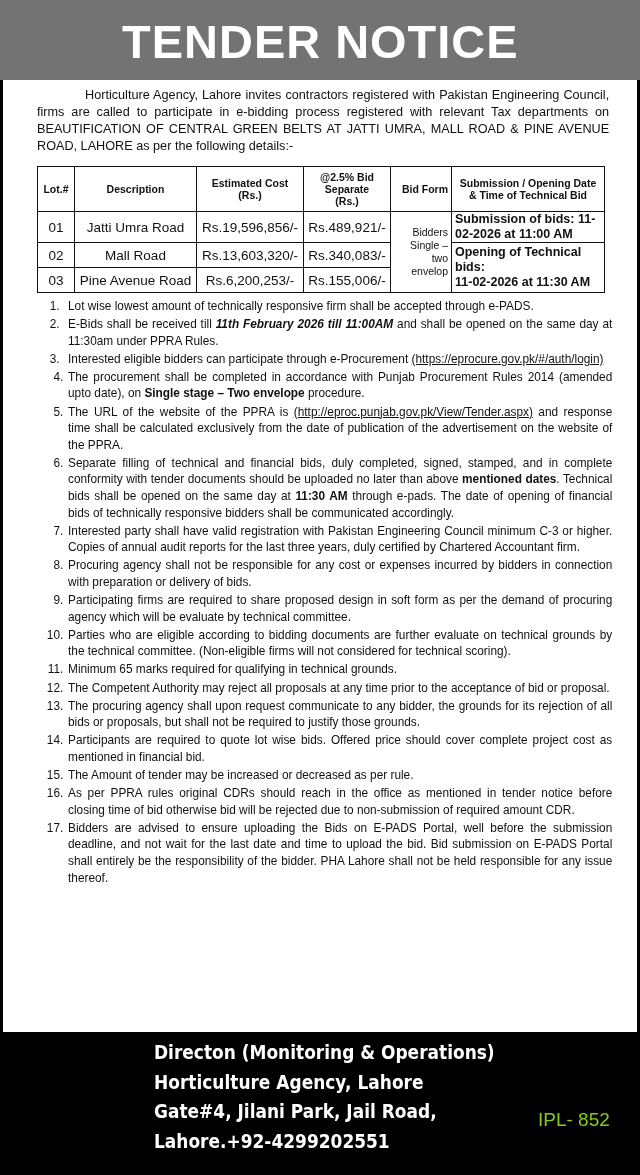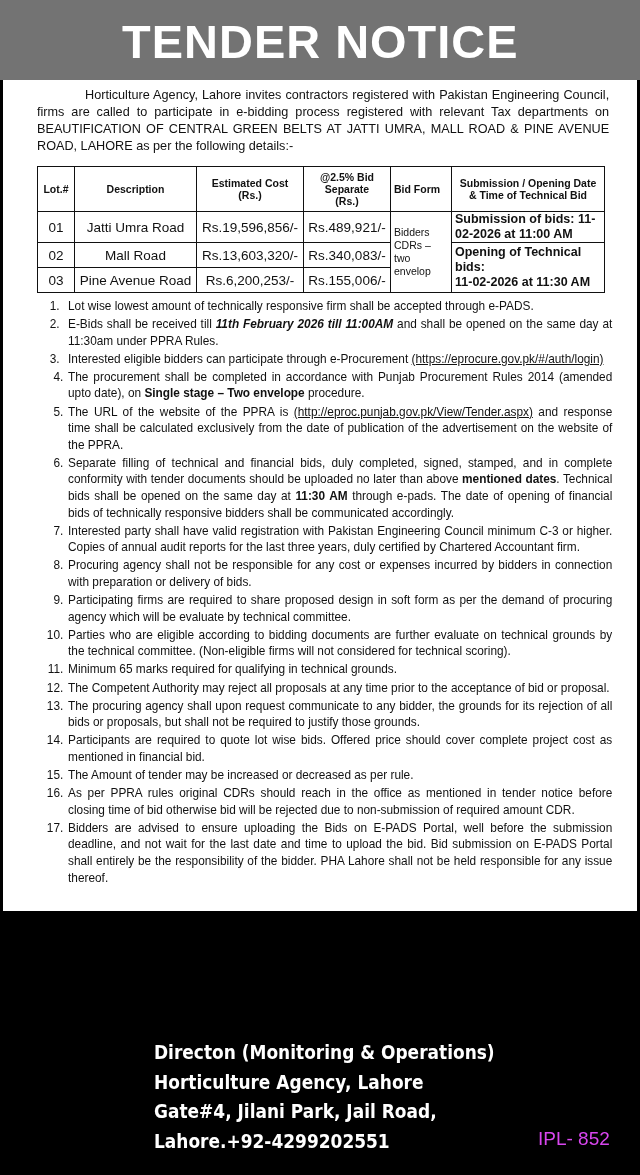--- a/index.html
+++ b/index.html
@@ -1,41 +1,41 @@
 <!DOCTYPE html>
 <html><head>
 <meta charset="utf-8">
 <style>
   html, body { margin:0; padding:0; }
   body { width:640px; height:1175px; background:#000; overflow:hidden; position:relative; font-family:"Liberation Sans", sans-serif; color:#111; }
   .header { position:absolute; left:0; top:0; width:640px; height:80px; background:#737373; display:flex; align-items:center; justify-content:center; }
   .header h1 { margin:0; color:#fff; font-family:"Liberation Sans", sans-serif; font-weight:bold; font-size:46px; letter-spacing:1px; transform:scaleX(1.02); padding-top:4px; }
-  .paper { position:absolute; left:3px; top:80px; width:634px; height:831px; background:#fff; }
+  .paper { position:absolute; left:3px; top:80px; width:634px; height:952px; background:#fff; }
   .intro { position:absolute; left:34px; top:6px; width:572px; font-size:13.2px; line-height:17px; text-align:justify; text-indent:50px; color:#111; transform:scaleX(0.96); transform-origin:left top; width:596px; }
   table.lots { position:absolute; left:34px; top:86px; border-collapse:collapse; font-size:13.5px; color:#111; }
   table.lots td, table.lots th { border:1.5px solid #111; padding:0 3px; }
   table.lots th { font-size:10.5px; font-weight:bold; height:44px; line-height:12px; }
   table.lots td { height:24px; line-height:15px; }
   .c-lot { width:30px; text-align:center; }
   .c-desc { width:115px; text-align:center; }
   .c-cost { width:100px; text-align:center; }
   .c-sec { width:80px; text-align:center; }
-  .c-form { width:54px; text-align:left; font-size:10.5px !important; line-height:13px !important; }
+  .c-form { width:54px; text-align:right; font-size:10.5px !important; line-height:13px !important; }
   .c-date { width:146px; text-align:left; font-size:12.5px; font-weight:bold; }
   .c-date-h { text-align:center; }
   .c-date span { display:block; }
   ol.terms { position:absolute; left:34px; top:218px; width:612px; margin:0; padding:0; list-style:none; font-size:12.6px; line-height:16.6px; color:#111; transform:scaleX(0.94); transform-origin:left top; }
   ol.terms li { position:relative; padding-left:33px; margin-bottom:1.5px; text-align:justify; }
   ol.terms li .num { position:absolute; left:0; top:0; width:28px; text-align:right; }
   ol.terms li .num.n1 { left:-4px; }
   .link { text-decoration:underline; }
   b.bi { font-style:italic; }
   .footer { position:absolute; left:0; top:1032px; width:640px; height:143px; background:#000; }
   .footer .addr { position:absolute; left:154px; top:6px; color:#fff; font-family:"DejaVu Sans", sans-serif; font-weight:bold; font-size:20px; line-height:29.5px; transform:scaleX(0.85); transform-origin:left top; white-space:nowrap; }
-  .footer .ipl { position:absolute; left:538px; top:96px; color:#d946ef; font-family:"Liberation Sans", sans-serif; font-size:19px; }
+  .footer .ipl { position:absolute; left:538px; top:77px; color:#84cc16; font-family:"Liberation Sans", sans-serif; font-size:19px; }
 </style>
 </head>
 <body>
 
 <div class="header">
   <h1>TENDER NOTICE</h1>
 </div>
 
 <div class="paper">
   <p class="intro" style="margin:0;">Horticulture Agency, Lahore invites contractors registered with Pakistan Engineering Council, firms are called to participate in e-bidding process registered with relevant Tax departments on BEAUTIFICATION OF CENTRAL GREEN BELTS AT JATTI UMRA, MALL ROAD &amp; PINE AVENUE ROAD, LAHORE as per the following details:-</p>
@@ -53,21 +53,21 @@
             <span>&amp; Time of Technical Bid</span>
           </th>
     </tr>
     <tr>
       <td class="c-lot">01</td>
       <td class="c-desc">Jatti Umra Road</td>
       <td class="c-cost">Rs.19,596,856/-</td>
       <td class="c-sec">Rs.489,921/-</td>
       <td class="c-form" rowspan="3">
         <span>Bidders</span><br>
-        <span>CDRs –</span><br>
+        <span>Single –</span><br>
         <span>two</span><br>
         <span>envelop</span>
       </td>
       <td class="c-date" style="font-weight:bold;margin-top:9px;">
         <span style="text-align:justify;">Submission of bids: 11-</span>
         <span>02-2026 at 11:00 AM</span>
       </td>
     </tr>
     <tr>
       <td class="c-lot">02</td>

